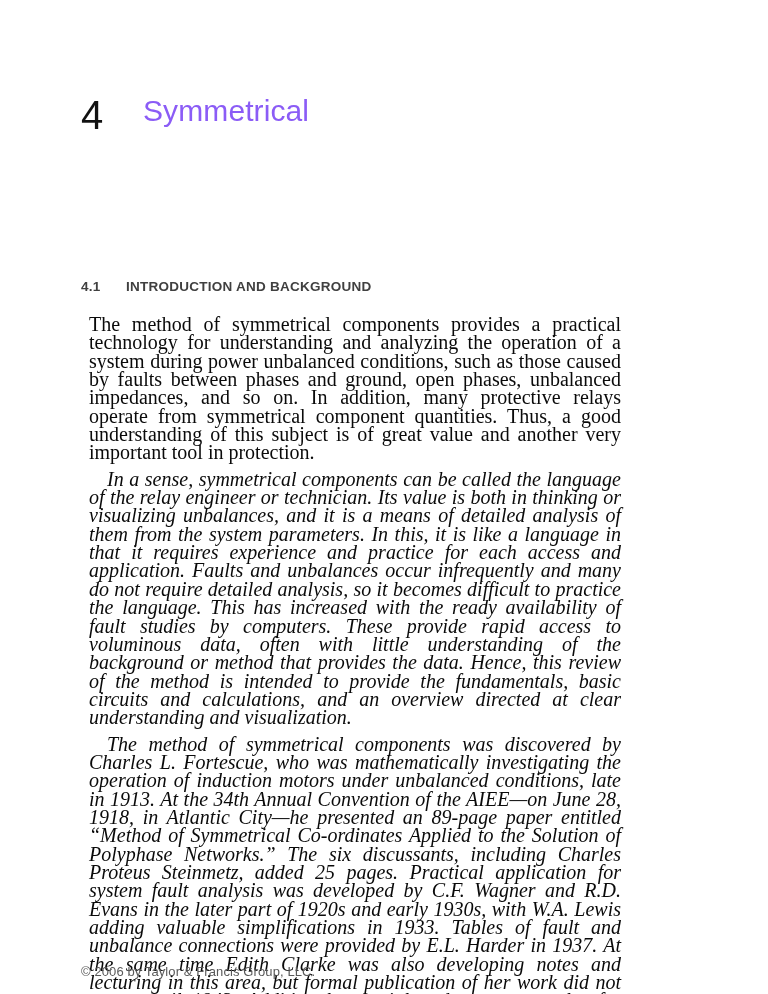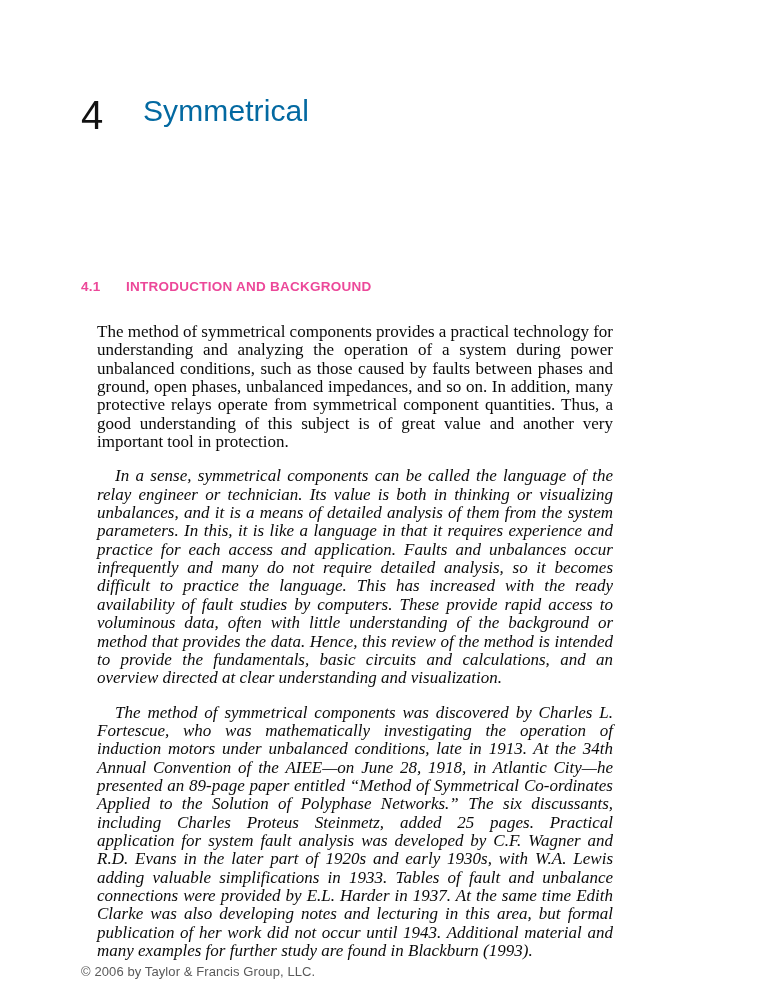--- a/index.html
+++ b/index.html
@@ -45,62 +45,62 @@
     flex: 0 0 62px;
     text-align: left;
     padding-top: 3px;
     letter-spacing: 0px;
   }
   .chapter-title {
     font-family: "Liberation Sans", "DejaVu Sans", sans-serif;
     font-weight: 300;
     font-size: 30px;
     line-height: 38px;
-    color: #0369a1;
+    color: #8b5cf6;
     letter-spacing: 0.1px;
     flex: 1 1 auto;
   }
   .chapter-title .title-line {
     display: block;
     white-space: nowrap;
   }
 
   
   .section-heading {
     position: absolute;
     left: 81px;
     top: 279px;
     font-family: "Liberation Sans", "DejaVu Sans", sans-serif;
     font-weight: bold;
     font-size: 13.5px;
     line-height: 16px;
-    color: #ec4899;
+    color: #404040;
     letter-spacing: 0.25px;
     white-space: nowrap;
   }
   .section-heading .sec-num {
     display: inline-block;
     width: 45px;
   }
   .section-heading .sec-title {
     display: inline;
   }
 
   
   .body-block {
     position: absolute;
     left: 81px;
     top: 307px;
     width: 548px;
   }
   p.para {
-    margin: 16px;
+    margin: 8px;
     padding: 0;
     font-family: "Liberation Serif", "DejaVu Serif", serif;
-    font-size: 17px;
+    font-size: 20px;
     line-height: 18.35px;
     text-align: justify;
     text-justify: inter-word;
     color: #0a0a0a;
     -moz-hyphens: none;
     hyphens: none;
   }
   p.para + p.para {
     text-indent: 18px;
     font-style: italic;

